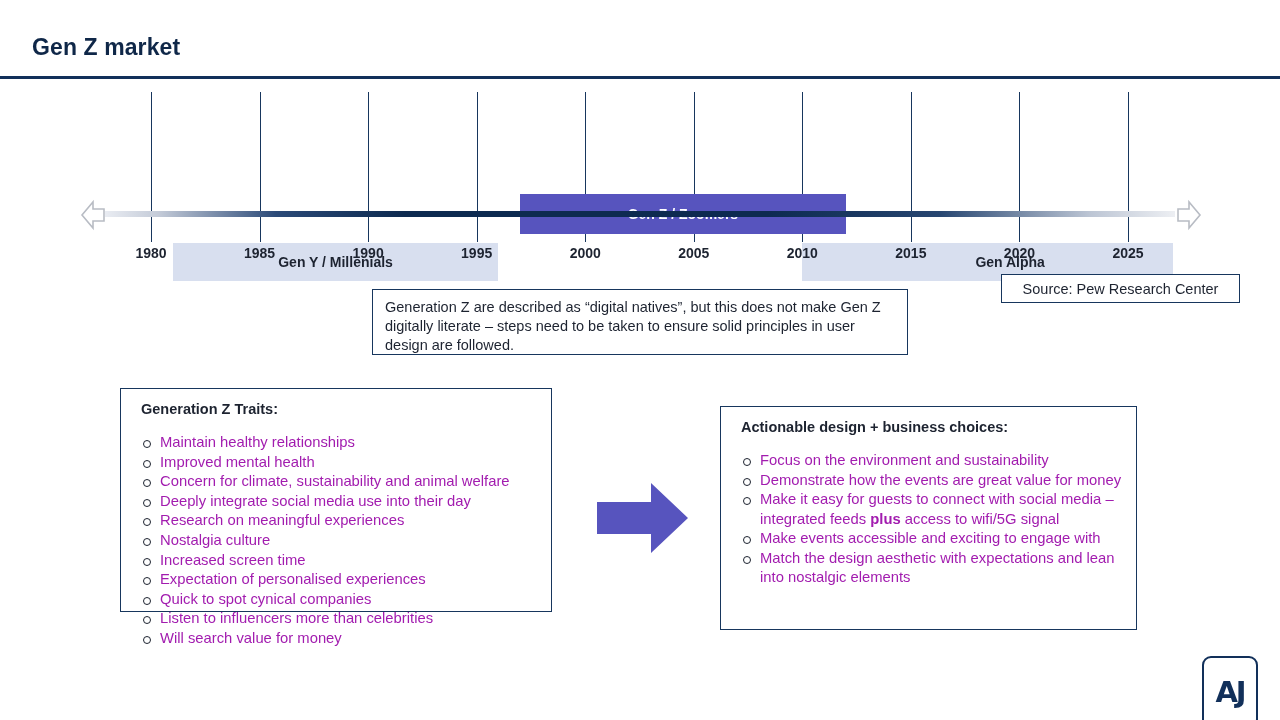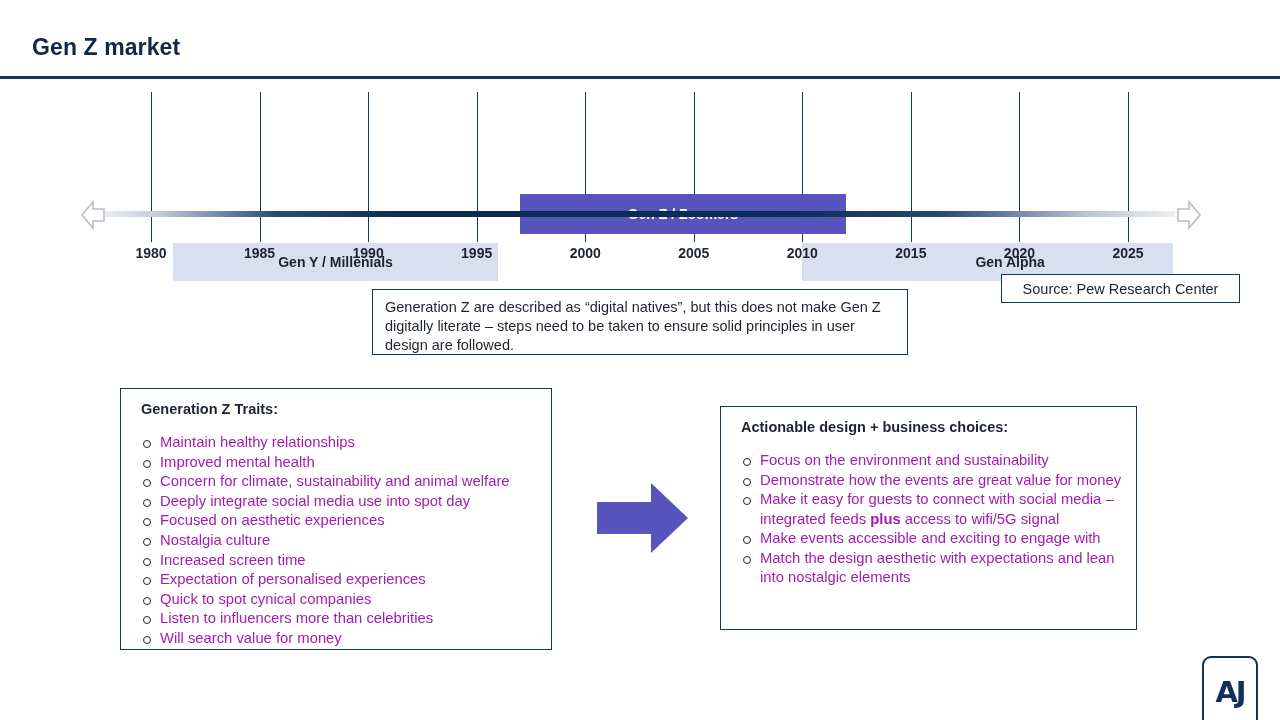--- a/index.html
+++ b/index.html
@@ -132,21 +132,21 @@
   }
   #source-text {
     font-size: 14.5px;
     color: #1d2330;
   }
 
   #traits-box {
     left: 120px;
     top: 388px;
     width: 432px;
-    height: 262px;
+    height: 224px;
     padding: 12px 10px 10px 10px;
   }
   #choices-box {
     left: 720px;
     top: 406px;
     width: 417px;
     height: 224px;
     padding: 12px 10px 10px 10px;
   }
   .box-heading {
@@ -268,22 +268,22 @@
 <div class="outline-box" id="source-box">
   <div id="source-text">Source: Pew Research Center</div>
 </div>
 
 <div class="outline-box" id="traits-box">
   <div class="box-heading">Generation Z Traits:</div>
   <ul class="hollow-list" id="traits-list">
       <li>Maintain healthy relationships</li>
       <li>Improved mental health</li>
       <li>Concern for climate, sustainability and animal welfare</li>
-      <li>Deeply integrate social media use into spot day</li>
-      <li>Focused on aesthetic experiences</li>
+      <li>Deeply integrate social media use into their day</li>
+      <li>Research on meaningful experiences</li>
       <li>Nostalgia culture</li>
       <li>Increased screen time</li>
       <li>Expectation of personalised experiences</li>
       <li>Quick to spot cynical companies</li>
       <li>Listen to influencers more than celebrities</li>
       <li>Will search value for money</li>
     </ul>
 </div>
 
 <div id="flow-arrow">

